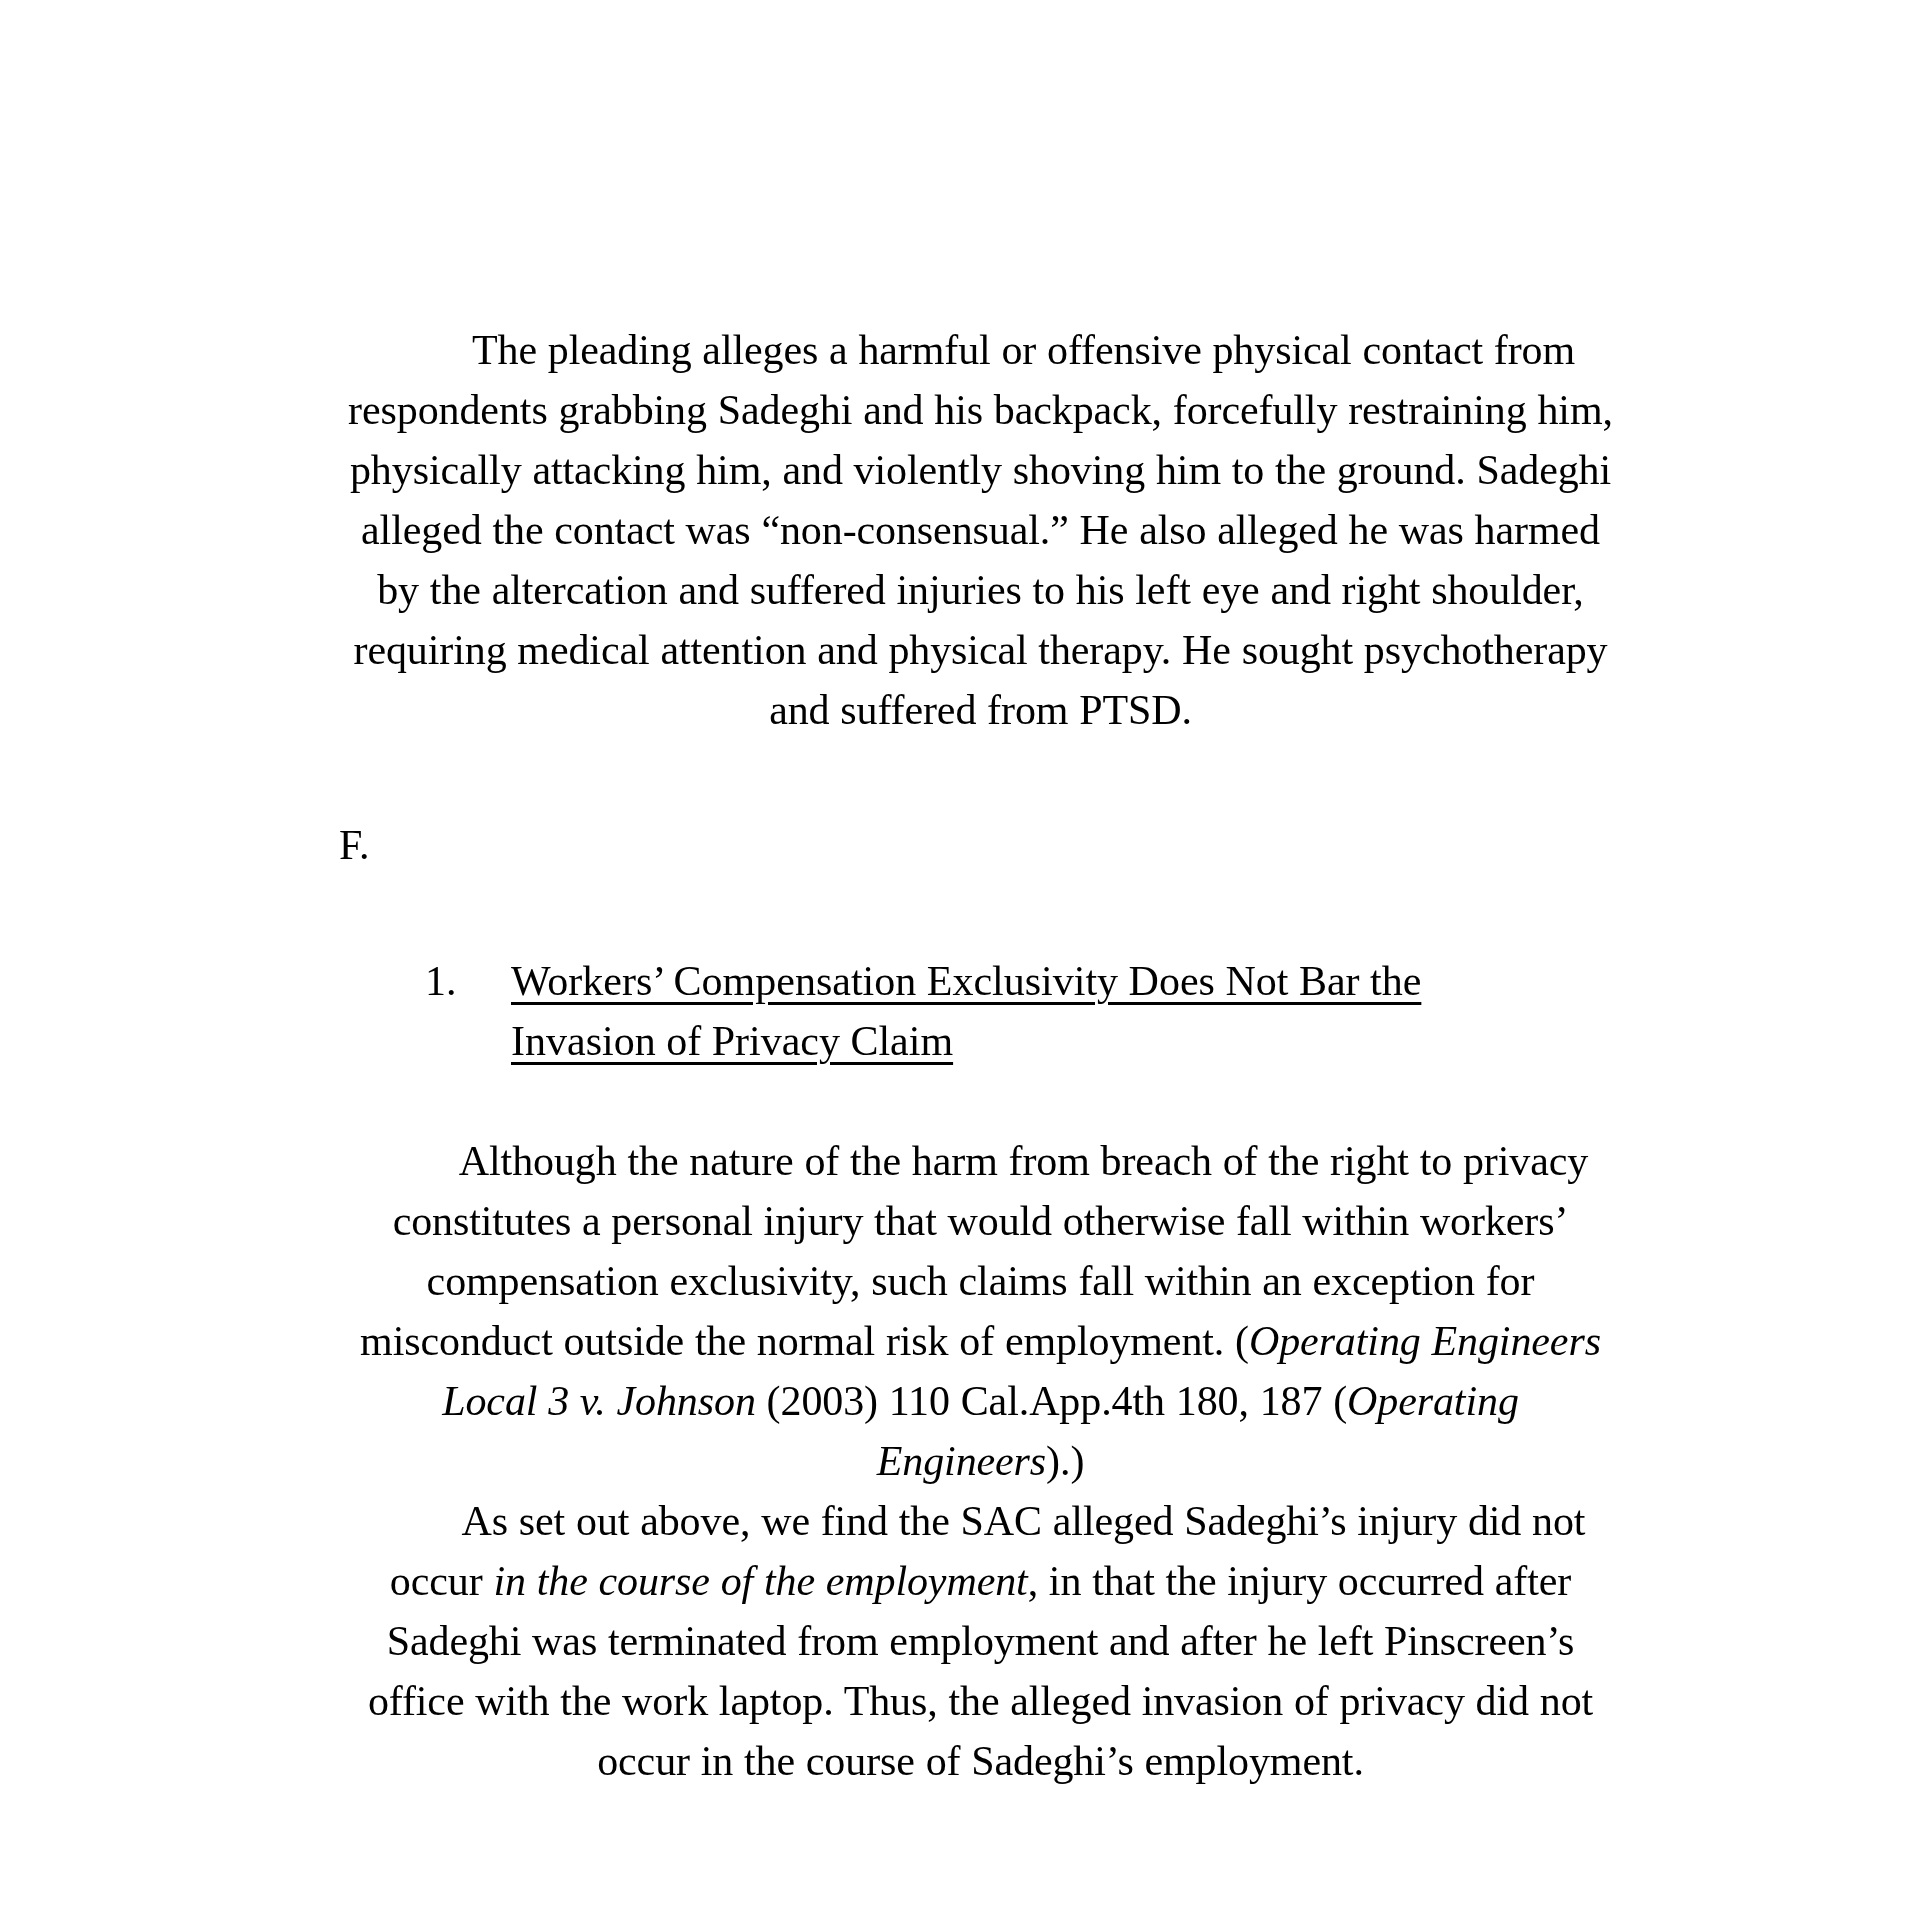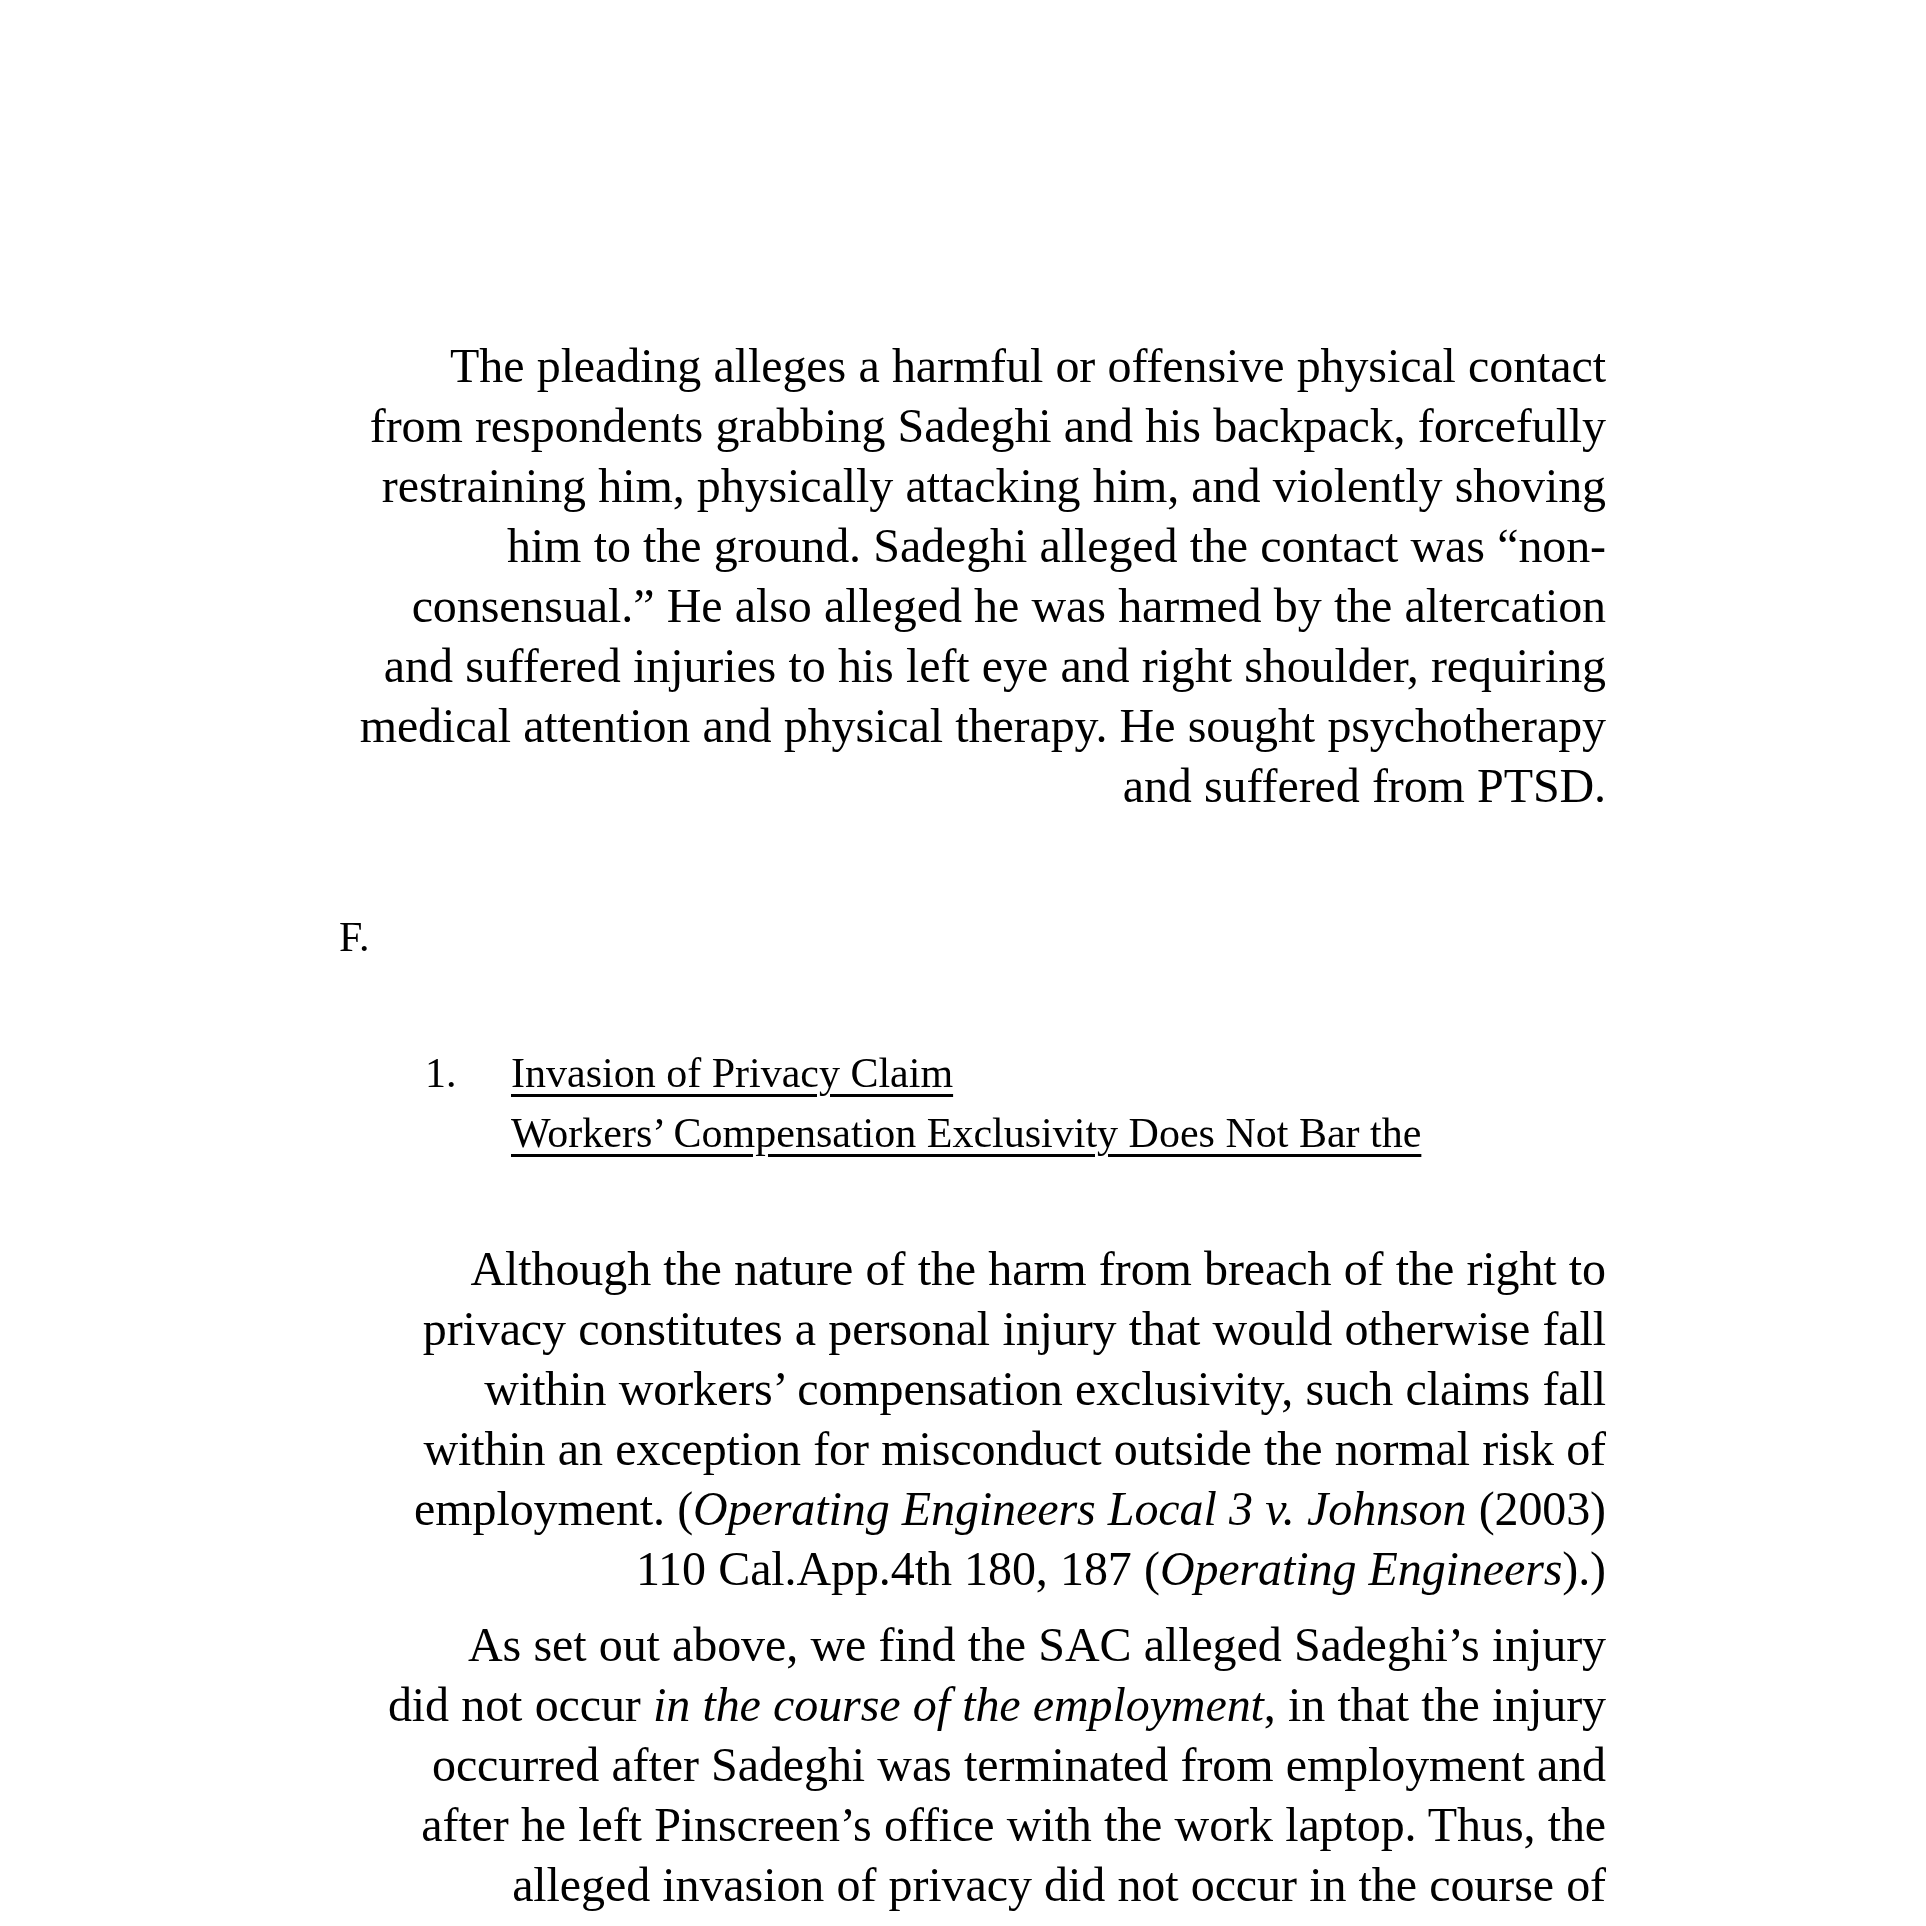--- a/index.html
+++ b/index.html
@@ -16,25 +16,25 @@
     font-family: "Liberation Serif", "DejaVu Serif", serif;
     color: #000000;
   }
   .content {
     position: absolute;
     left: 339px;
     top: 320px;
     width: 1283px;
   }
   p.body-para {
-    margin: 16px;
-    font-size: 48px;
+    margin: 0;
+    font-size: 42px;
     line-height: 60px;
     text-indent: 86px;
-    text-align: right;
+    text-align: center;
     letter-spacing: -0.1px;
     word-spacing: 0.4px;
   }
   .spacer-line {
     height: 60px;
   }
   
   .heading-block {
     display: flex;
     font-size: 42px;
@@ -90,22 +90,22 @@
 
     <div class="heading-block heading-F">
       <span class="marker">F.</span>
     </div>
 
     <div class="spacer-line"></div>
 
     <div class="heading-block heading-1">
       <span class="marker">1.</span>
       <span class="htext">
+        <span class="hline">Workers’ Compensation Exclusivity Does Not Bar the</span>
         <span class="hline">Invasion of Privacy Claim</span>
-        <span class="hline">Workers’ Compensation Exclusivity Does Not Bar the</span>
       </span>
     </div>
 
     <div class="spacer-line"></div>
 
     <p class="body-para"><span>Although the nature of the harm from breach of the right to privacy constitutes a personal injury that would otherwise fall within workers’ compensation exclusivity, such claims fall within an exception for misconduct outside the normal risk of employment.  (</span><em class="cite">Operating Engineers Local 3 v. Johnson</em><span> (2003) 110 Cal.App.4th 180, 187 (</span><em class="cite">Operating Engineers</em><span>).)</span></p>
 
     <p class="body-para"><span>As set out above, we find the SAC alleged Sadeghi’s injury did not occur </span><em class="cite">in the course of the employment</em><span>, in that the injury occurred after Sadeghi was terminated from employment and after he left Pinscreen’s office with the work laptop.  Thus, the alleged invasion of privacy did not occur in the course of Sadeghi’s employment.</span></p>
 
   </div>

